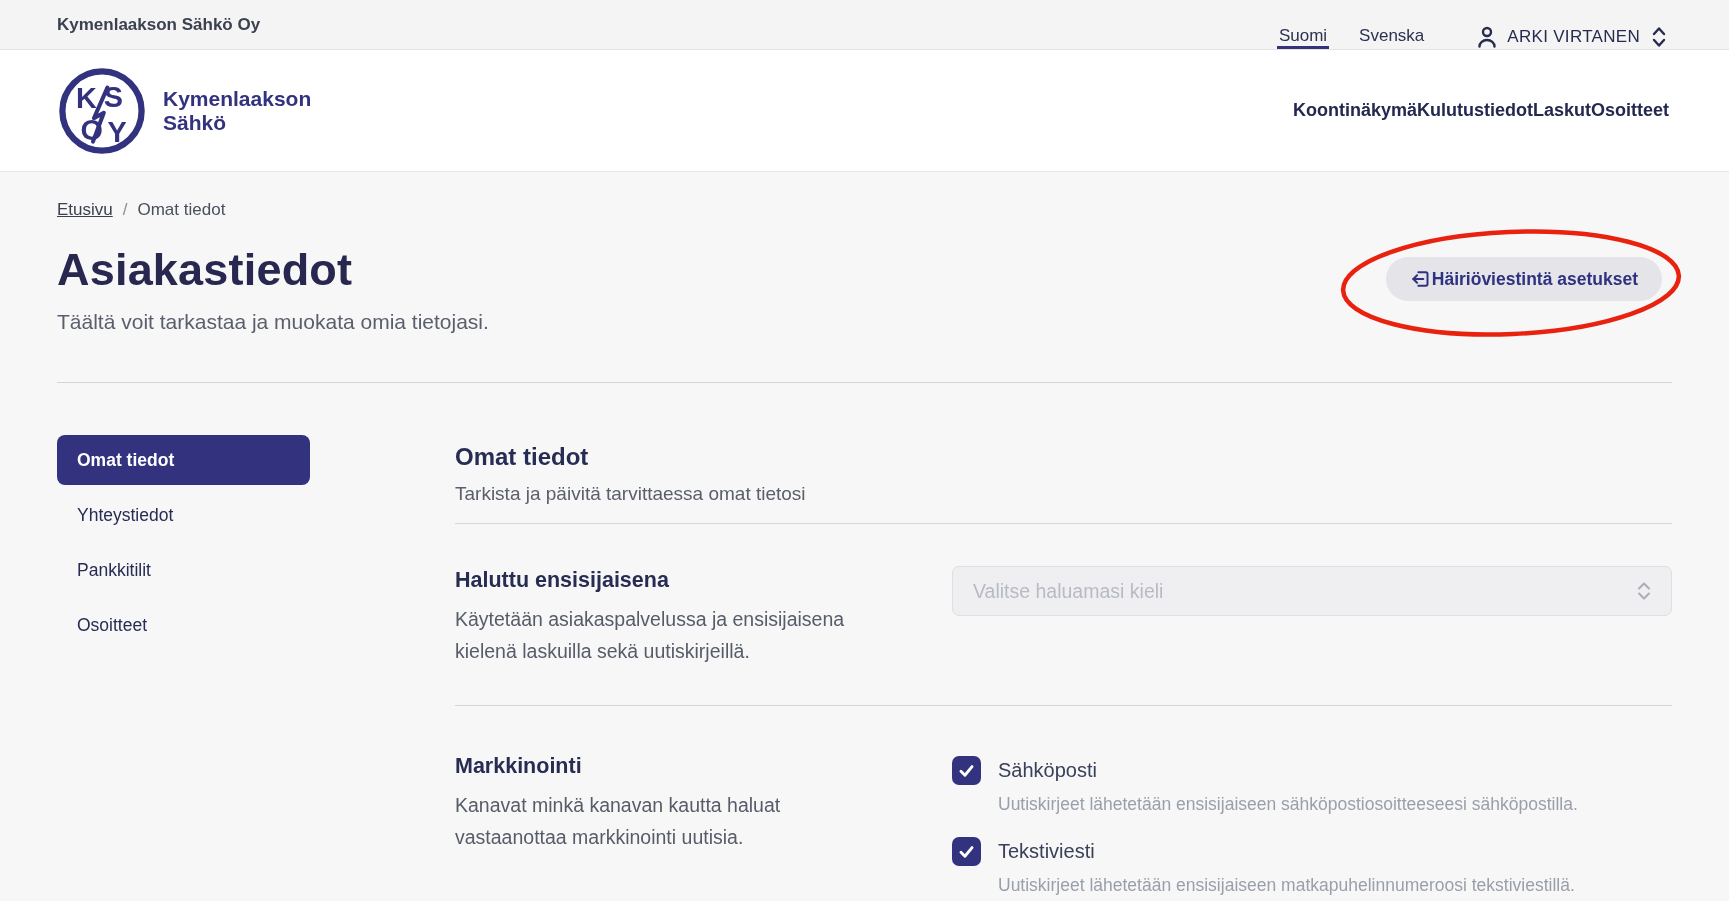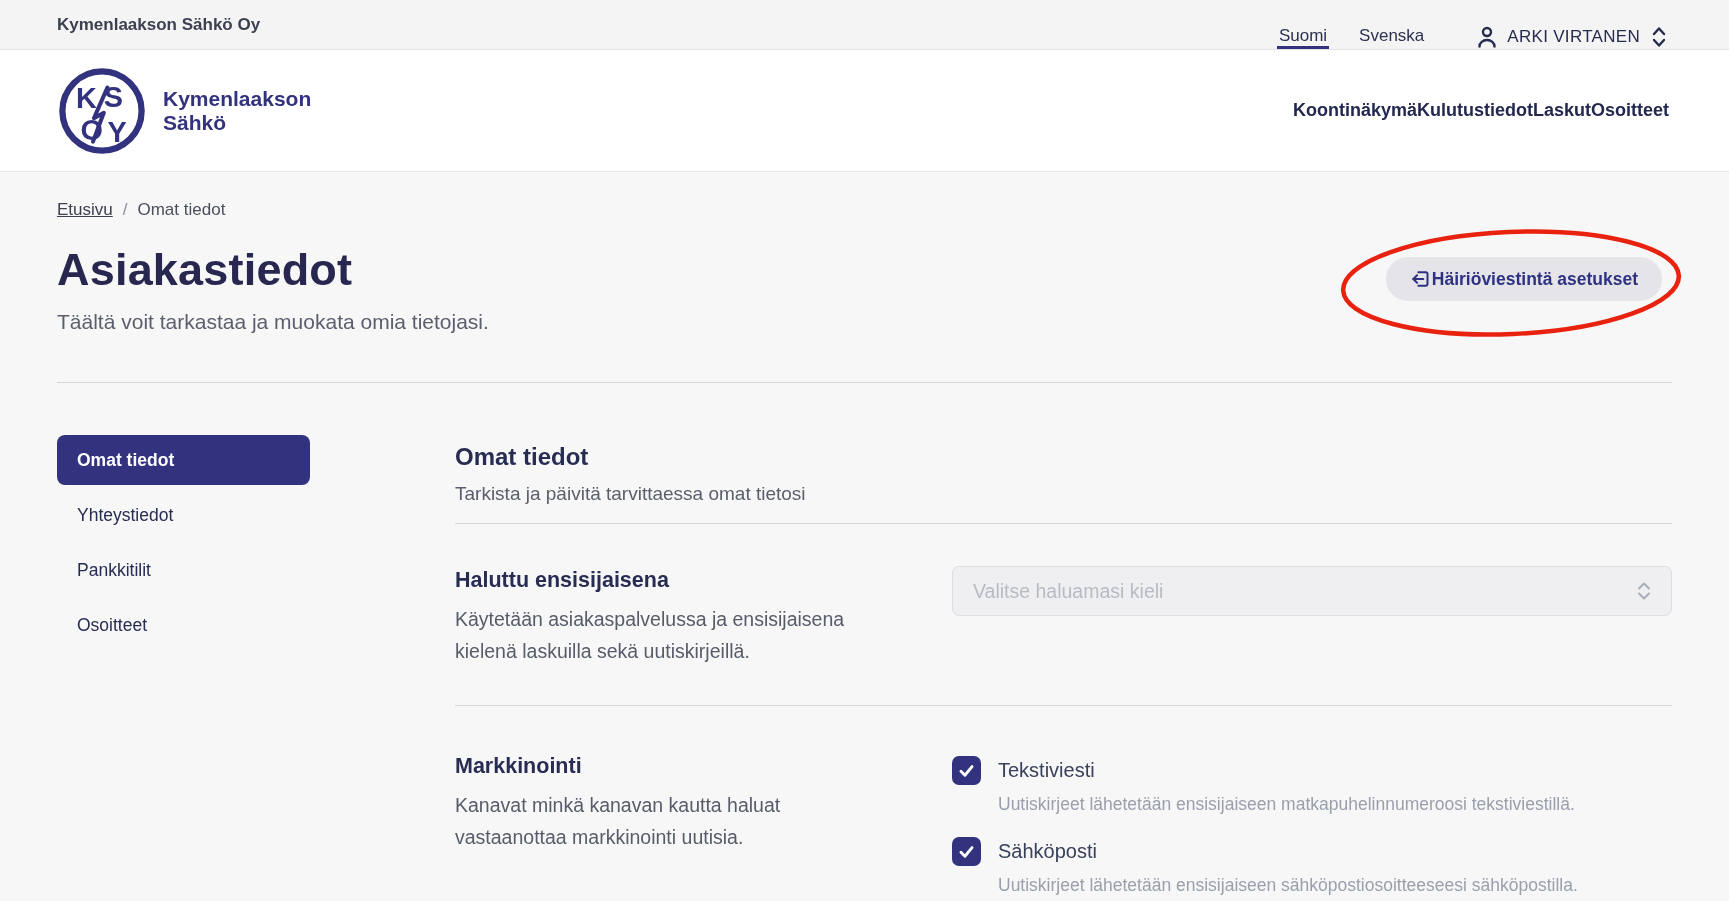--- a/index.html
+++ b/index.html
@@ -183,35 +183,35 @@
         </div>
         <div class="options">
 
           <div class="option">
             <div class="option-top">
               <div class="checkbox">
                 <svg class="icon-svg" width="19" height="19" viewBox="0 0 24 24">
                   <polyline points="5,13 10,18 19,7" fill="none" stroke="#ffffff" stroke-width="3.6" stroke-linecap="round" stroke-linejoin="round"></polyline>
                 </svg>
               </div>
-              <span class="option-label">Tekstiviesti</span>
+              <span class="option-label">Sähköposti</span>
             </div>
-            <div class="option-desc">Uutiskirjeet lähetetään ensisijaiseen matkapuhelinnumeroosi tekstiviestillä.</div>
+            <div class="option-desc">Uutiskirjeet lähetetään ensisijaiseen sähköpostiosoitteeseesi sähköpostilla.</div>
           </div>
 
           <div class="option">
             <div class="option-top">
               <div class="checkbox">
                 <svg class="icon-svg" width="19" height="19" viewBox="0 0 24 24">
                   <polyline points="5,13 10,18 19,7" fill="none" stroke="#ffffff" stroke-width="3.6" stroke-linecap="round" stroke-linejoin="round"></polyline>
                 </svg>
               </div>
-              <span class="option-label">Sähköposti</span>
+              <span class="option-label">Tekstiviesti</span>
             </div>
-            <div class="option-desc">Uutiskirjeet lähetetään ensisijaiseen sähköpostiosoitteeseesi sähköpostilla.</div>
+            <div class="option-desc">Uutiskirjeet lähetetään ensisijaiseen matkapuhelinnumeroosi tekstiviestillä.</div>
           </div>
 
         </div>
       </div>
 
     </div>
   </div>
 </div>
 
 </body></html>

